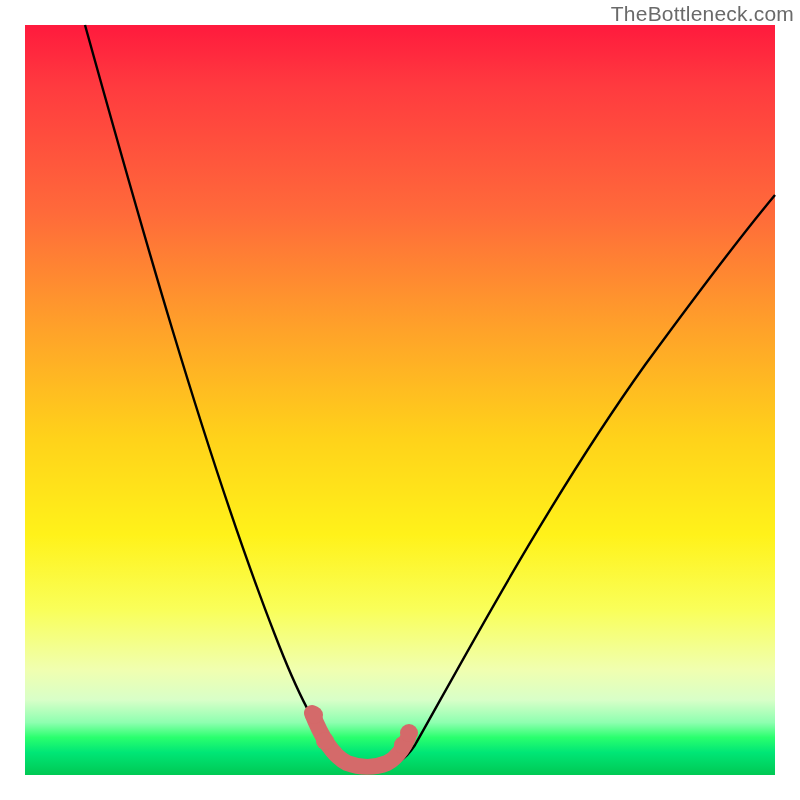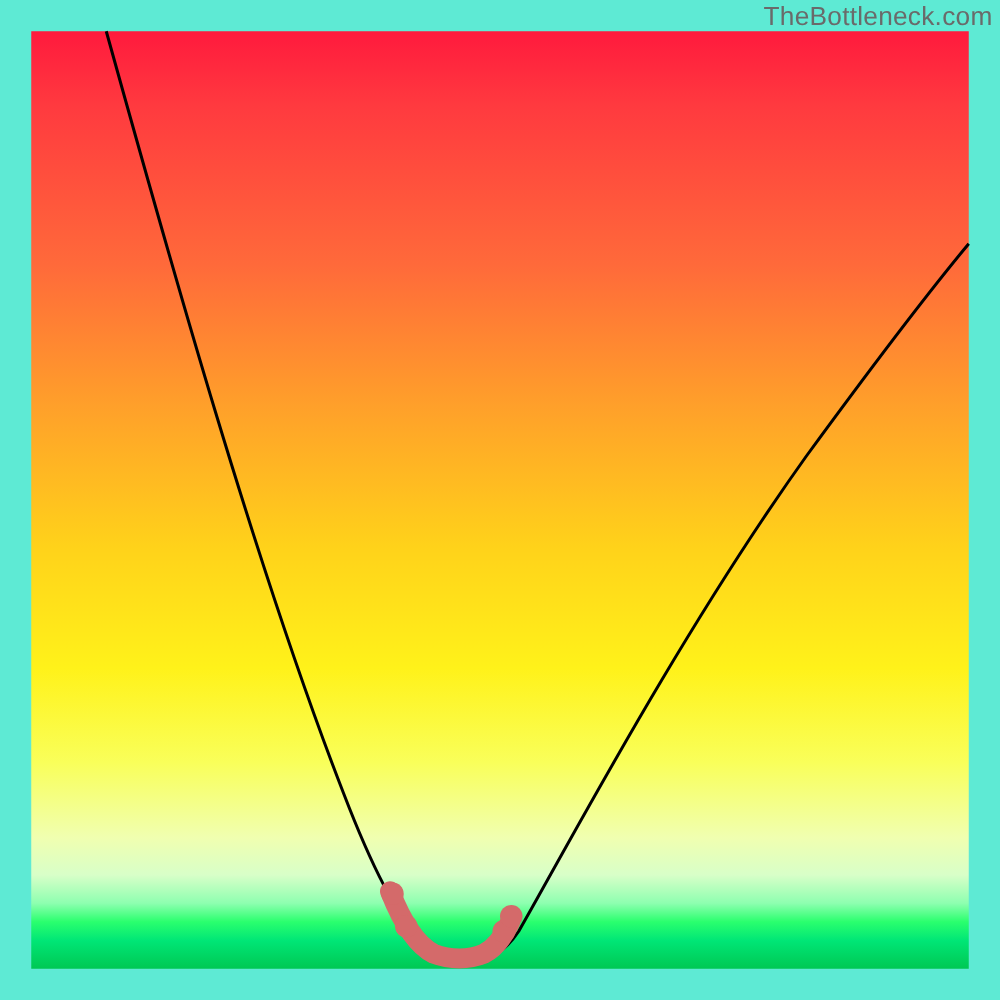--- a/index.html
+++ b/index.html
@@ -9,21 +9,21 @@
     height: 800px;
     background: #000;
     overflow: hidden;
   }
   .frame {
     position: absolute;
     left: 0;
     top: 0;
     width: 800px;
     height: 800px;
-    background: #5eead4;
+    background: #ffffff;
   }
   .plot-area {
     position: absolute;
     left: 25px;
     top: 25px;
     width: 750px;
     height: 750px;
     
     background: linear-gradient(
       to bottom,

